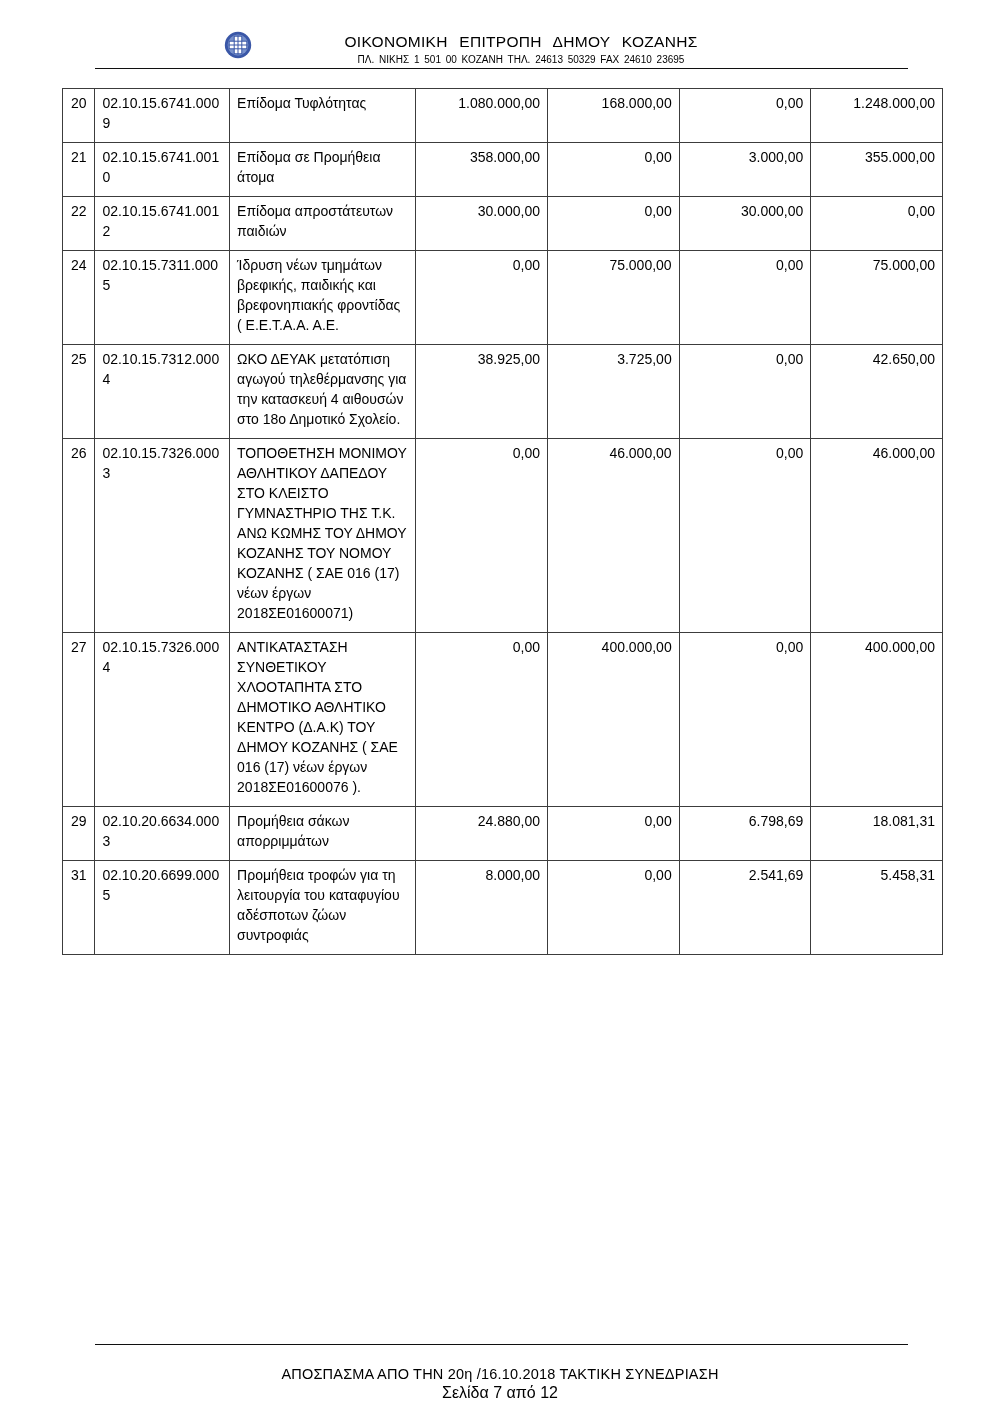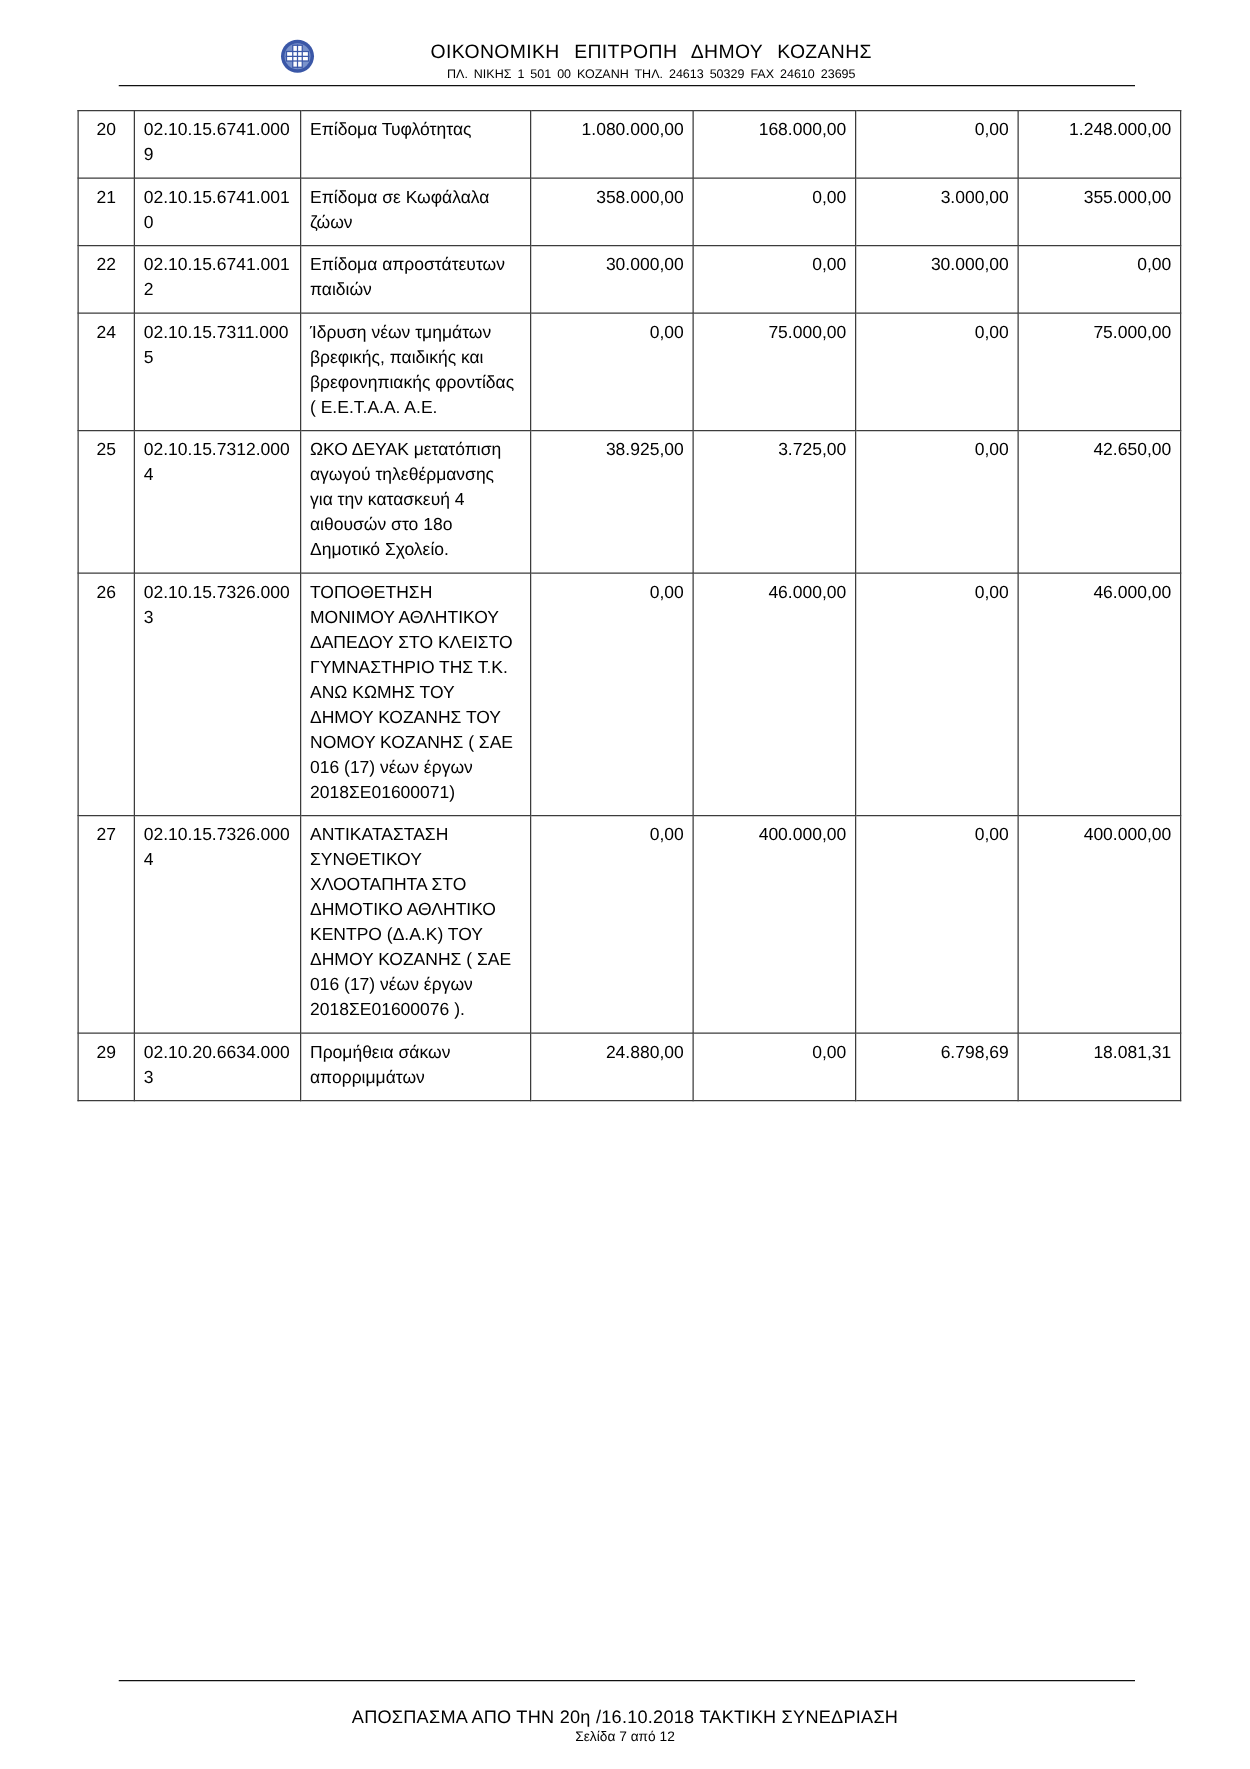--- a/index.html
+++ b/index.html
@@ -23,31 +23,31 @@
     position: absolute; left: 62px; top: 88px; width: 881px;
     border-collapse: collapse; table-layout: fixed;
   }
   table.budget td {
     border: 1px solid #3c3c3c;
     vertical-align: top;
     font-size: 14px;
     line-height: 20px;
     padding: 4px 7px 9px 7px;
   }
-  .col-num  { width: 45px;  text-align: center; }
+  .col-num  { width: 32px;  text-align: center; }
   .col-code { width: 133px; word-break: break-all; }
   .col-desc { width: 184px; }
   .col-amt  { width: 130px; text-align: right; white-space: nowrap; }
   .page-footer { position: absolute; left: 0; top: 1344px; width: 100%; text-align: center; }
   .footer-divider {
     position: absolute; left: 95px; top: 0; width: 813px;
     border-top: 1.5px solid #101010;
   }
   .footer-line1 { padding-top: 22px; font-size: 14.5px; letter-spacing: 0.2px; }
-  .footer-line2 { margin-top: 2px; font-size: 11px; }
+  .footer-line2 { margin-top: 2px; font-size: 16px; }
 </style>
 </head>
 <body>
 
 <div class="logo">
   <svg viewBox="0 0 28 28" width="28" height="28" aria-hidden="true">
     <circle cx="14" cy="14" r="13.2" fill="#3a57a7"></circle>
     <circle cx="14" cy="14" r="10.4" fill="#7a93cc"></circle>
     <g fill="#ffffff">
       <rect x="10.2" y="5.2" width="7.6" height="17.6"></rect>
@@ -76,21 +76,21 @@
     <td class="col-desc">Επίδομα Τυφλότητας</td>
     <td class="col-amt">1.080.000,00</td>
     <td class="col-amt">168.000,00</td>
     <td class="col-amt">0,00</td>
     <td class="col-amt">1.248.000,00</td>
   </tr>
 
   <tr>
     <td class="col-num">21</td>
     <td class="col-code">02.10.15.6741.0010</td>
-    <td class="col-desc">Επίδομα σε Κωφάλαλα ζώων</td>
+    <td class="col-desc">Επίδομα σε Προμήθεια άτομα</td>
     <td class="col-amt">358.000,00</td>
     <td class="col-amt">0,00</td>
     <td class="col-amt">3.000,00</td>
     <td class="col-amt">355.000,00</td>
   </tr>
 
   <tr>
     <td class="col-num">22</td>
     <td class="col-code">02.10.15.6741.0012</td>
     <td class="col-desc">Επίδομα απροστάτευτων παιδιών</td>
@@ -146,20 +146,29 @@
     <td class="col-num">29</td>
     <td class="col-code">02.10.20.6634.0003</td>
     <td class="col-desc">Προμήθεια σάκων απορριμμάτων</td>
     <td class="col-amt">24.880,00</td>
     <td class="col-amt">0,00</td>
     <td class="col-amt">6.798,69</td>
     <td class="col-amt">18.081,31</td>
   </tr>
 
 
+  <tr>
+    <td class="col-num">31</td>
+    <td class="col-code">02.10.20.6699.0005</td>
+    <td class="col-desc">Προμήθεια τροφών για τη λειτουργία του καταφυγίου αδέσποτων ζώων συντροφιάς</td>
+    <td class="col-amt">8.000,00</td>
+    <td class="col-amt">0,00</td>
+    <td class="col-amt">2.541,69</td>
+    <td class="col-amt">5.458,31</td>
+  </tr>
 </tbody>
 </table>
 
 <div class="page-footer">
   <div class="footer-divider"></div>
   <div class="footer-line1">ΑΠΟΣΠΑΣΜΑ ΑΠΟ ΤΗΝ 20η /16.10.2018 ΤΑΚΤΙΚΗ ΣΥΝΕΔΡΙΑΣΗ</div>
   <div class="footer-line2">Σελίδα 7 από 12</div>
 </div>
 
 </body></html>

